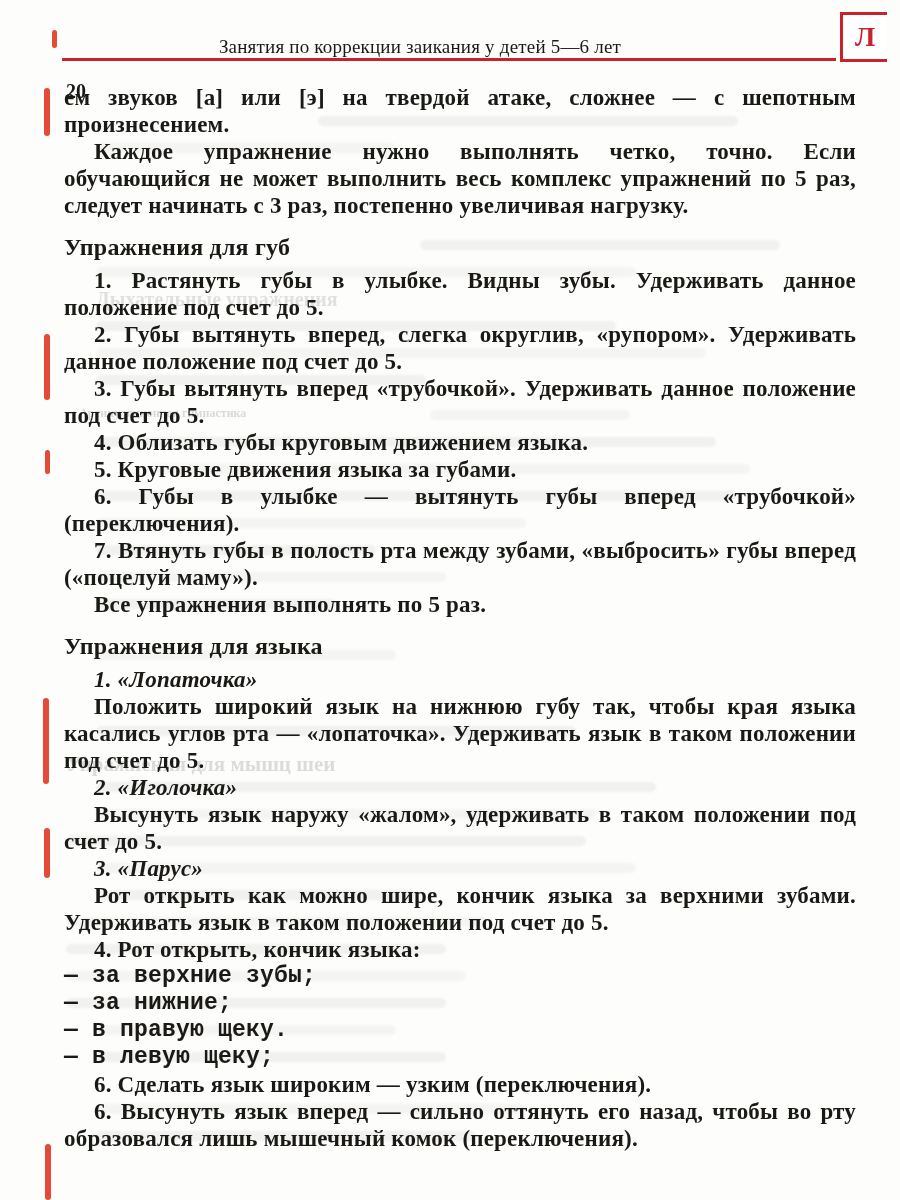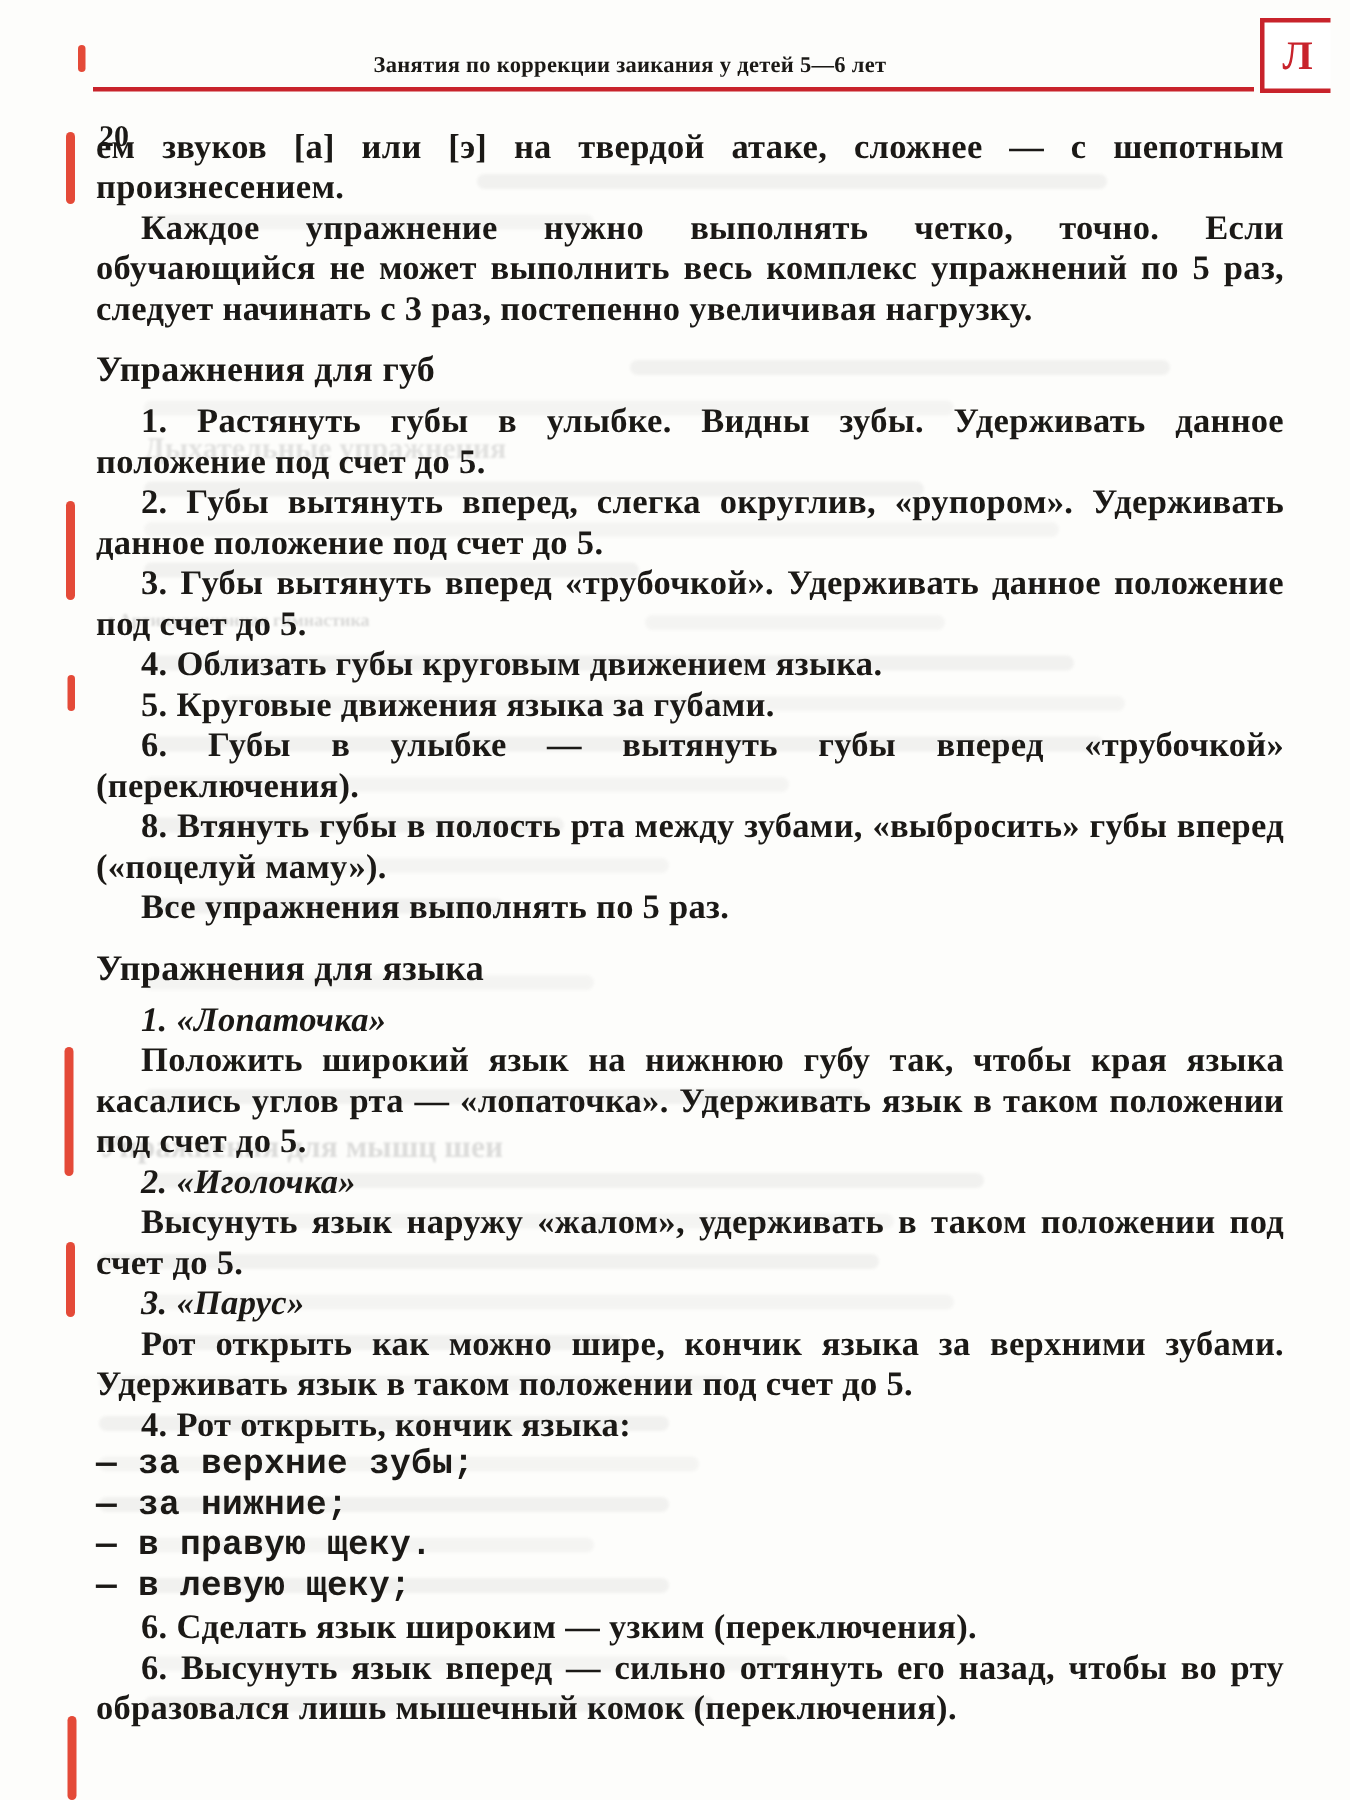--- a/index.html
+++ b/index.html
@@ -10,21 +10,21 @@
     color:#1b1916;
   }
 
   
   .page-num {
     position:absolute; left:66px; top:34px;
     font-size:20px; font-weight:bold;margin-top:46px;
   }
   .running-title {
     position:absolute; left:0; right:60px; top:36px;
-    text-align:center; font-size:15px; font-weight:bold;
+    text-align:center; font-size:19px; font-weight:normal;
     letter-spacing:.2px;
   }
   .header-rule {
     position:absolute; left:62px; top:58px; width:774px; height:3px;
     background:#c8232b;
   }
   .corner-box {
     position:absolute; left:840px; top:12px; width:44px; height:44px;
     border-left:3px solid #c8232b; border-bottom:3px solid #c8232b;
     border-top:3px solid #c8232b;
@@ -130,21 +130,21 @@
     <p class="noindent">ем звуков [а] или [э] на твердой атаке, сложнее — с шепотным произнесением.</p>
     <p>Каждое упражнение нужно выполнять четко, точно. Если обучающийся не может выполнить весь комплекс упражнений по 5 раз, следует начинать с 3 раз, постепенно увеличивая нагрузку.</p>
 
     <h2>Упражнения для губ</h2>
     <p>1. Растянуть губы в улыбке. Видны зубы. Удерживать данное положение под счет до 5.</p>
     <p>2. Губы вытянуть вперед, слегка округлив, «рупором». Удерживать данное положение под счет до 5.</p>
     <p>3. Губы вытянуть вперед «трубочкой». Удерживать данное положение под счет до 5.</p>
     <p>4. Облизать губы круговым движением языка.</p>
     <p>5. Круговые движения языка за губами.</p>
     <p>6. Губы в улыбке — вытянуть губы вперед «трубочкой» (переключения).</p>
-    <p>8. Втянуть губы в полость рта между зубами, «выбросить» губы вперед («поцелуй маму»).</p>
+    <p>7. Втянуть губы в полость рта между зубами, «выбросить» губы вперед («поцелуй маму»).</p>
     <p>Все упражнения выполнять по 5 раз.</p>
 
     <h2>Упражнения для языка</h2>
     <p class="italic">1. «Лопаточка»</p>
     <p>Положить широкий язык на нижнюю губу так, чтобы края языка касались углов рта — «лопаточка». Удерживать язык в таком положении под счет до 5.</p>
     <p class="italic">2. «Иголочка»</p>
     <p>Высунуть язык наружу «жалом», удерживать в таком положении под счет до 5.</p>
     <p class="italic">3. «Парус»</p>
     <p>Рот открыть как можно шире, кончик языка за верхними зубами. Удерживать язык в таком положении под счет до 5.</p>
     <p>4. Рот открыть, кончик языка:</p>

